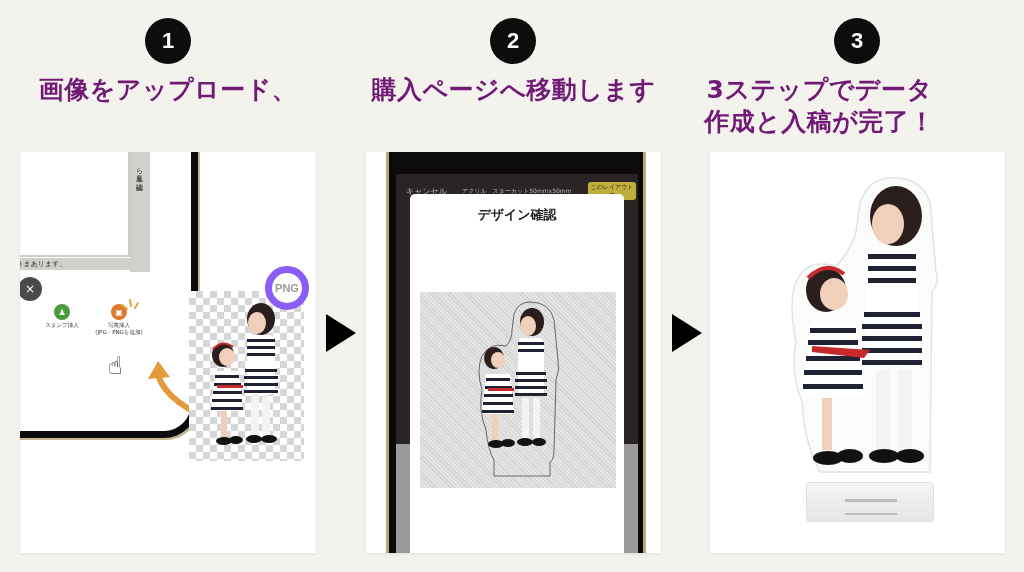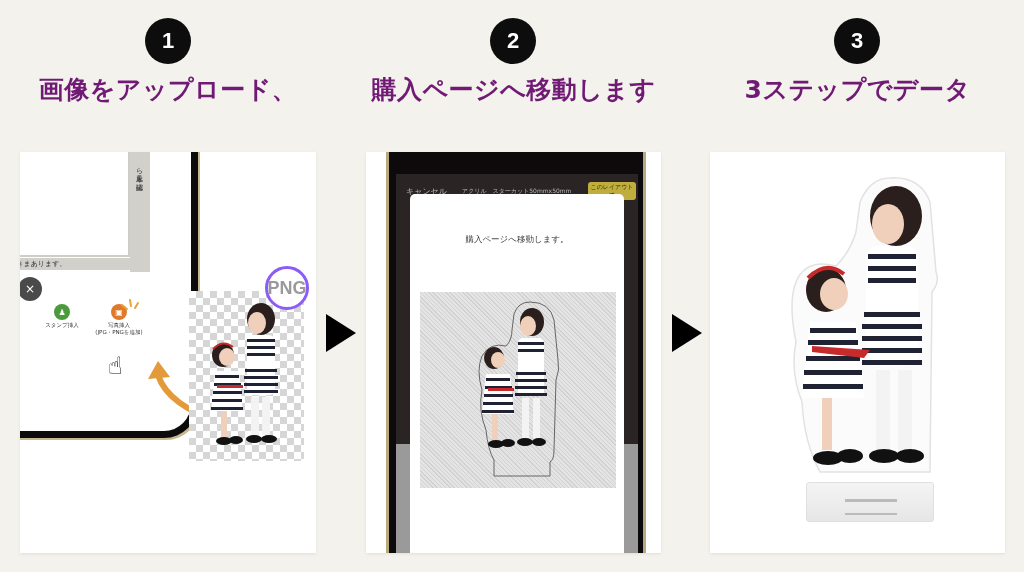--- a/index.html
+++ b/index.html
@@ -68,22 +68,22 @@
   .p1-photo {
     position: absolute; left: 169px; top: 139px; width: 115px; height: 170px;
     background-color: #fff;
     background-image:
       linear-gradient(45deg, #d6d6d6 25%, transparent 25%, transparent 75%, #d6d6d6 75%),
       linear-gradient(45deg, #d6d6d6 25%, transparent 25%, transparent 75%, #d6d6d6 75%);
     background-size: 14px 14px; background-position: 0 0, 7px 7px;
   }
   .png-badge {
     position: absolute; left: 245px; top: 114px; width: 44px; height: 44px;
-    border-radius: 50%; border: 3px solid #8b5cf6; background: rgba(255,255,255,0.92);
-    color: #9a9a9a; font-weight: bold; font-size: 18px;
+    border-radius: 50%; border: 7px solid #8b5cf6; background: rgba(255,255,255,0.92);
+    color: #9a9a9a; font-weight: bold; font-size: 11px;
     display: flex; align-items: center; justify-content: center;
     font-family: "Liberation Sans", sans-serif;
   }
 
   
   #p2 { left: 366px; width: 295px; }
   .p2-phone {
     position: absolute; left: 20px; top: 0; width: 260px; height: 420px;
     background: #0c0a0a; border-left: 3px solid #b9a87c; border-right: 3px solid #b9a87c;
   }
@@ -131,22 +131,23 @@
 <div class="step-title" style="left:20px;top:74px;width:296px;">
   <div>画像をアップロード、</div>
 </div>
 
 <div class="step-num" style="left:490px;top:18px;">2</div>
 <div class="step-title" style="left:366px;top:74px;width:295px;">
   <div>購入ページへ移動します</div>
 </div>
 
 <div class="step-num" style="left:834px;top:18px;">3</div>
-<div class="step-title" style="left:710px;top:74px;width:295px;">
+<div class="step-title" style="left:672px;top:74px;width:295px;">
   <div>3ステップでデータ</div>
+  <div>作成と入稿が完了！</div>
 </div>
 
 <div class="arrow" style="left:326px;top:314px;"></div>
 <div class="arrow" style="left:672px;top:314px;"></div>
 
 <div class="panel" id="p1">
   <div class="p1-phone">
     <div class="p1-canvas-frame"></div>
     <div class="p1-side-strip"></div>
     <div class="p1-side-text">ら見本を確認</div>
@@ -225,21 +226,21 @@
       <span style="position:absolute;left:66px;top:9px;font-size:6px;">アクリル　スターカット50mmx50mm</span>
       <div class="p2-ok-btn">
         <div>このレイアウトで</div>
         <div>OKはもちろ</div>
       </div>
     </div>
     <div class="p2-gray-left"></div>
     <div class="p2-gray-right"></div>
   </div>
   <div class="p2-modal">
-    <div class="p2-modal-sub">購入ページへ移動します。</div>
+    <div class="p2-modal-title">デザイン確認</div>
     <div class="p2-preview">
       <svg class="girls-svg" style="left:50px;top:8px;" width="100" height="180" viewBox="0 0 100 180">
         <path d="M60 2 Q80 2 84 20 L88 60 Q90 70 86 80 L84 150 Q84 160 80 162 L80 176 L24 176 L24 160 Q18 150 16 130 Q8 110 12 90 Q6 70 12 56 Q20 42 36 46 Q42 40 42 30 L44 14 Q48 2 60 2 Z" fill="none" stroke="#666" stroke-width="1"></path>
         <ellipse cx="62" cy="22" rx="12" ry="14" fill="#2a1f1c"></ellipse>
         <ellipse cx="58" cy="26" rx="8" ry="10" fill="#f1d0bb"></ellipse>
         <rect x="48" y="38" width="26" height="58" rx="5" fill="#fff"></rect>
         <g fill="#1f2233">
           <rect x="48" y="42" width="26" height="3"></rect>
             <rect x="48" y="49" width="26" height="3"></rect>
           <rect x="46" y="72" width="30" height="3"></rect>

